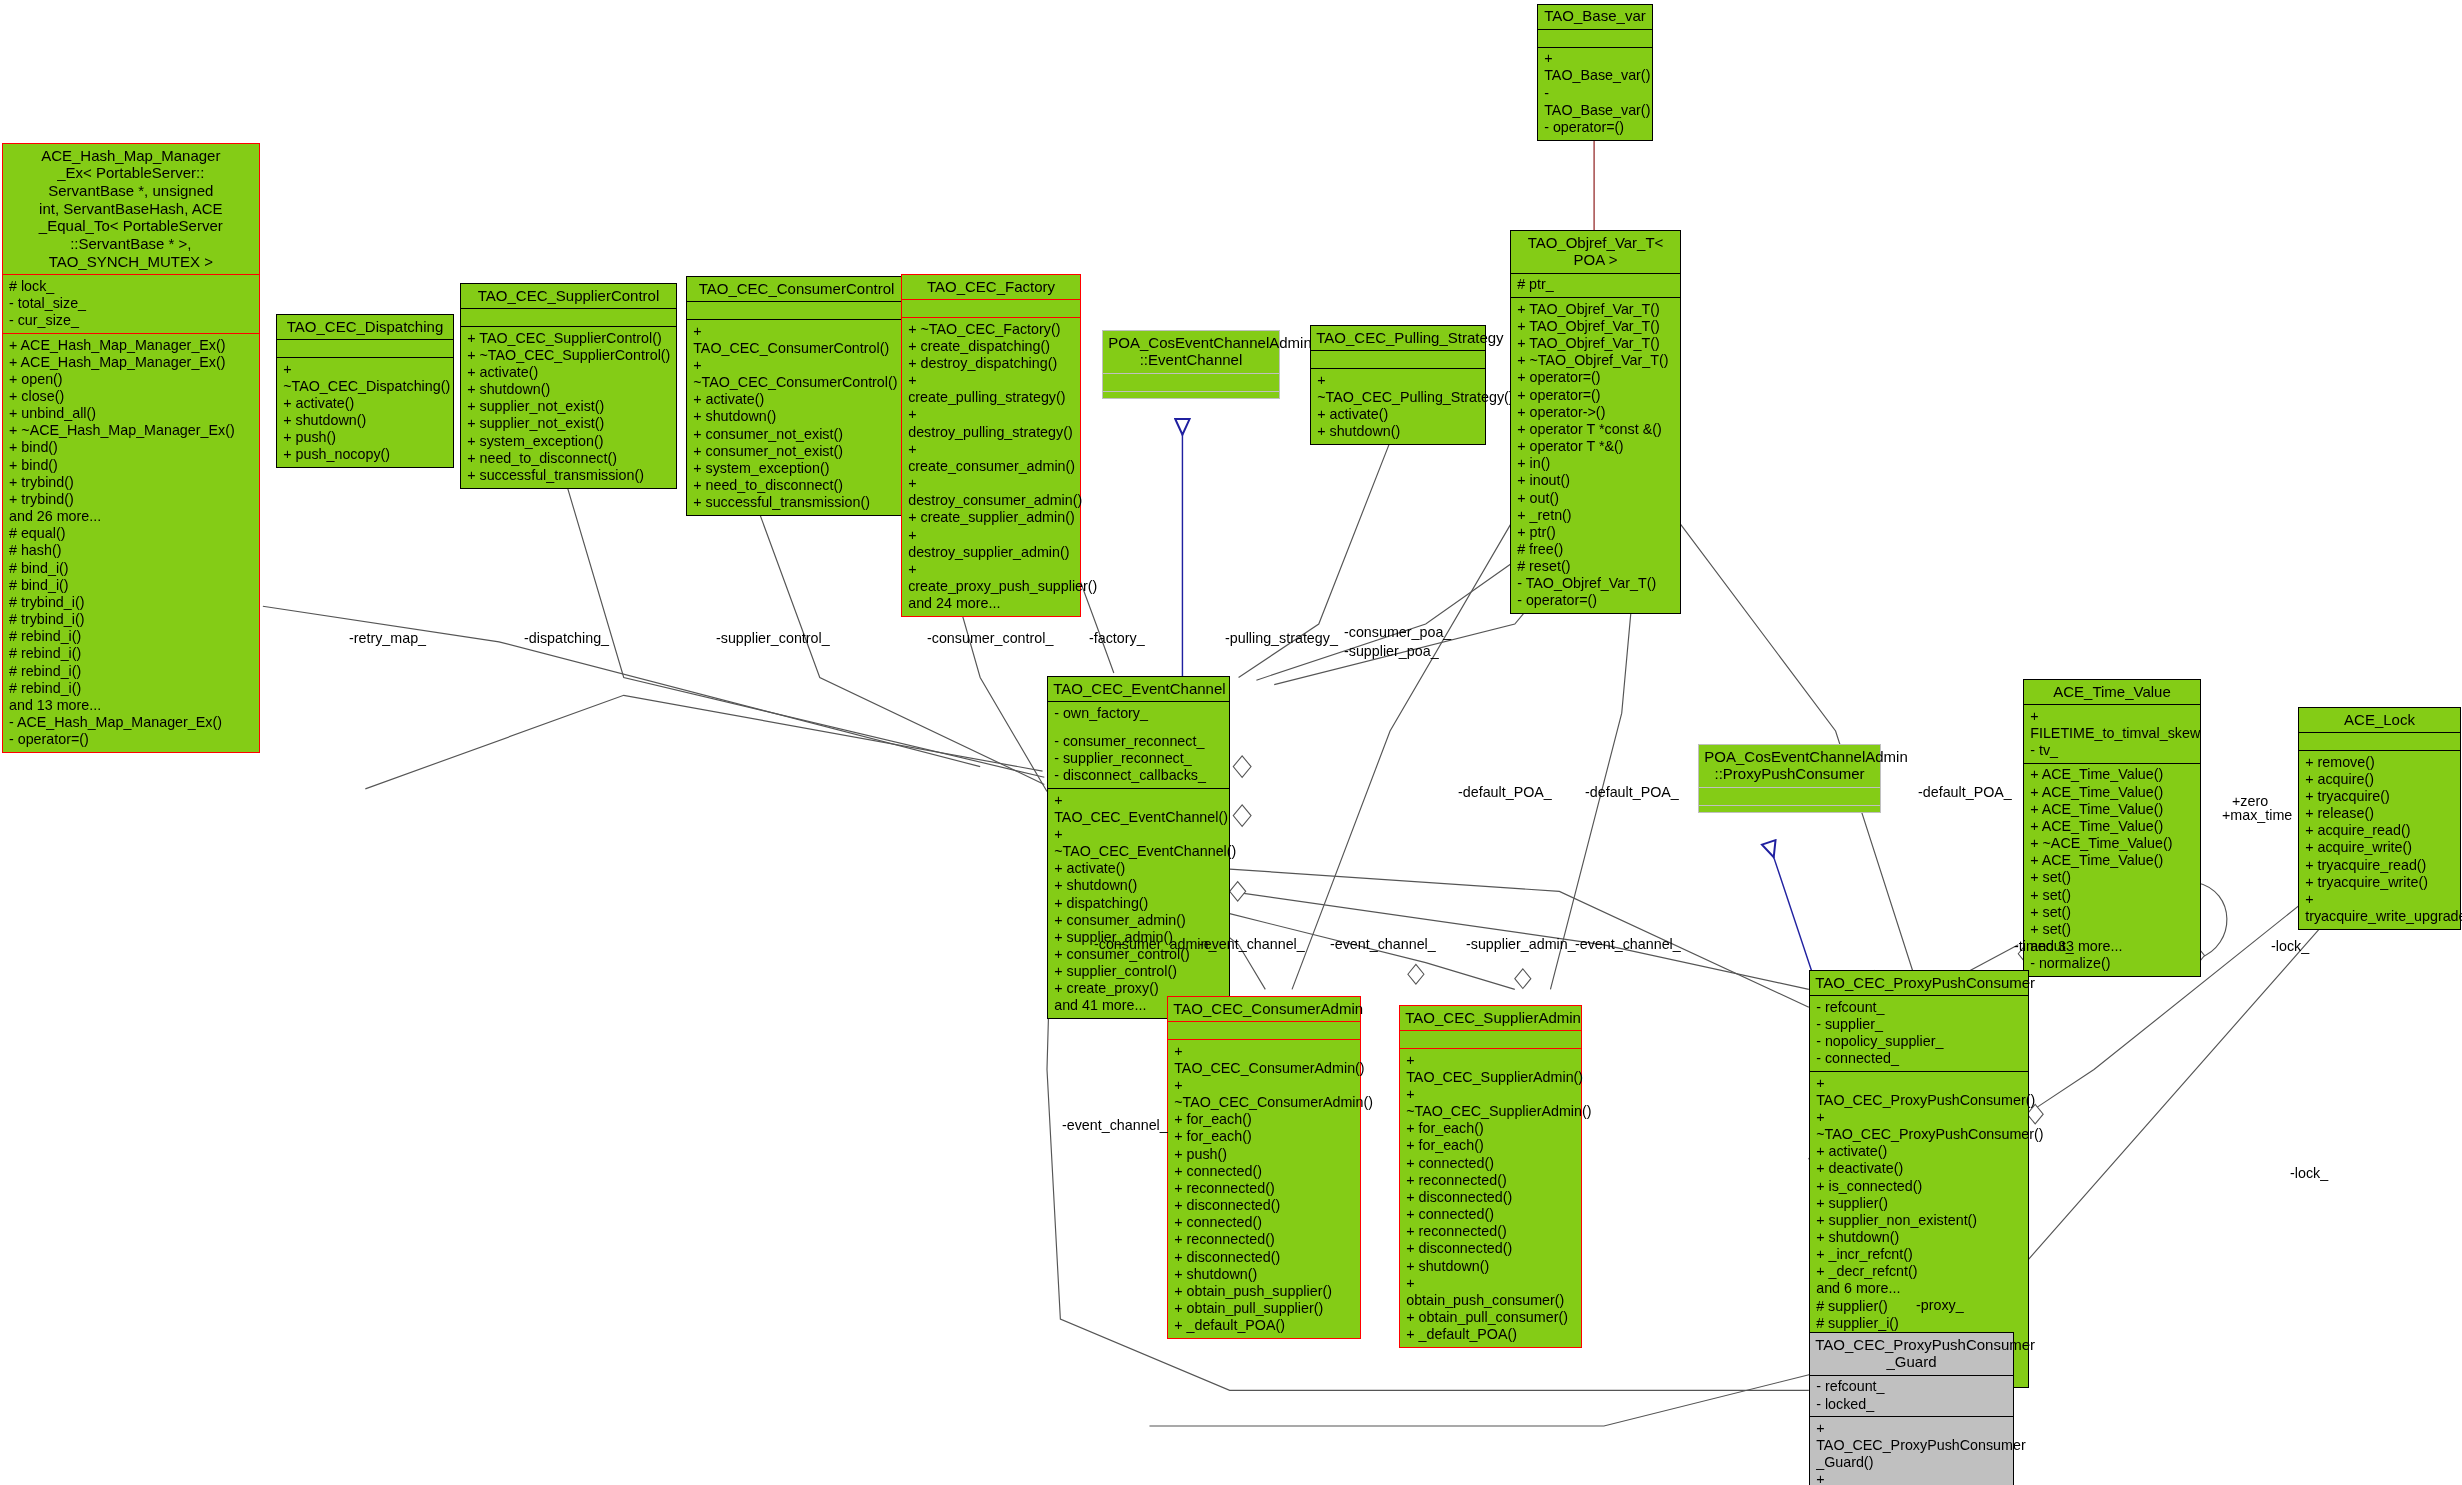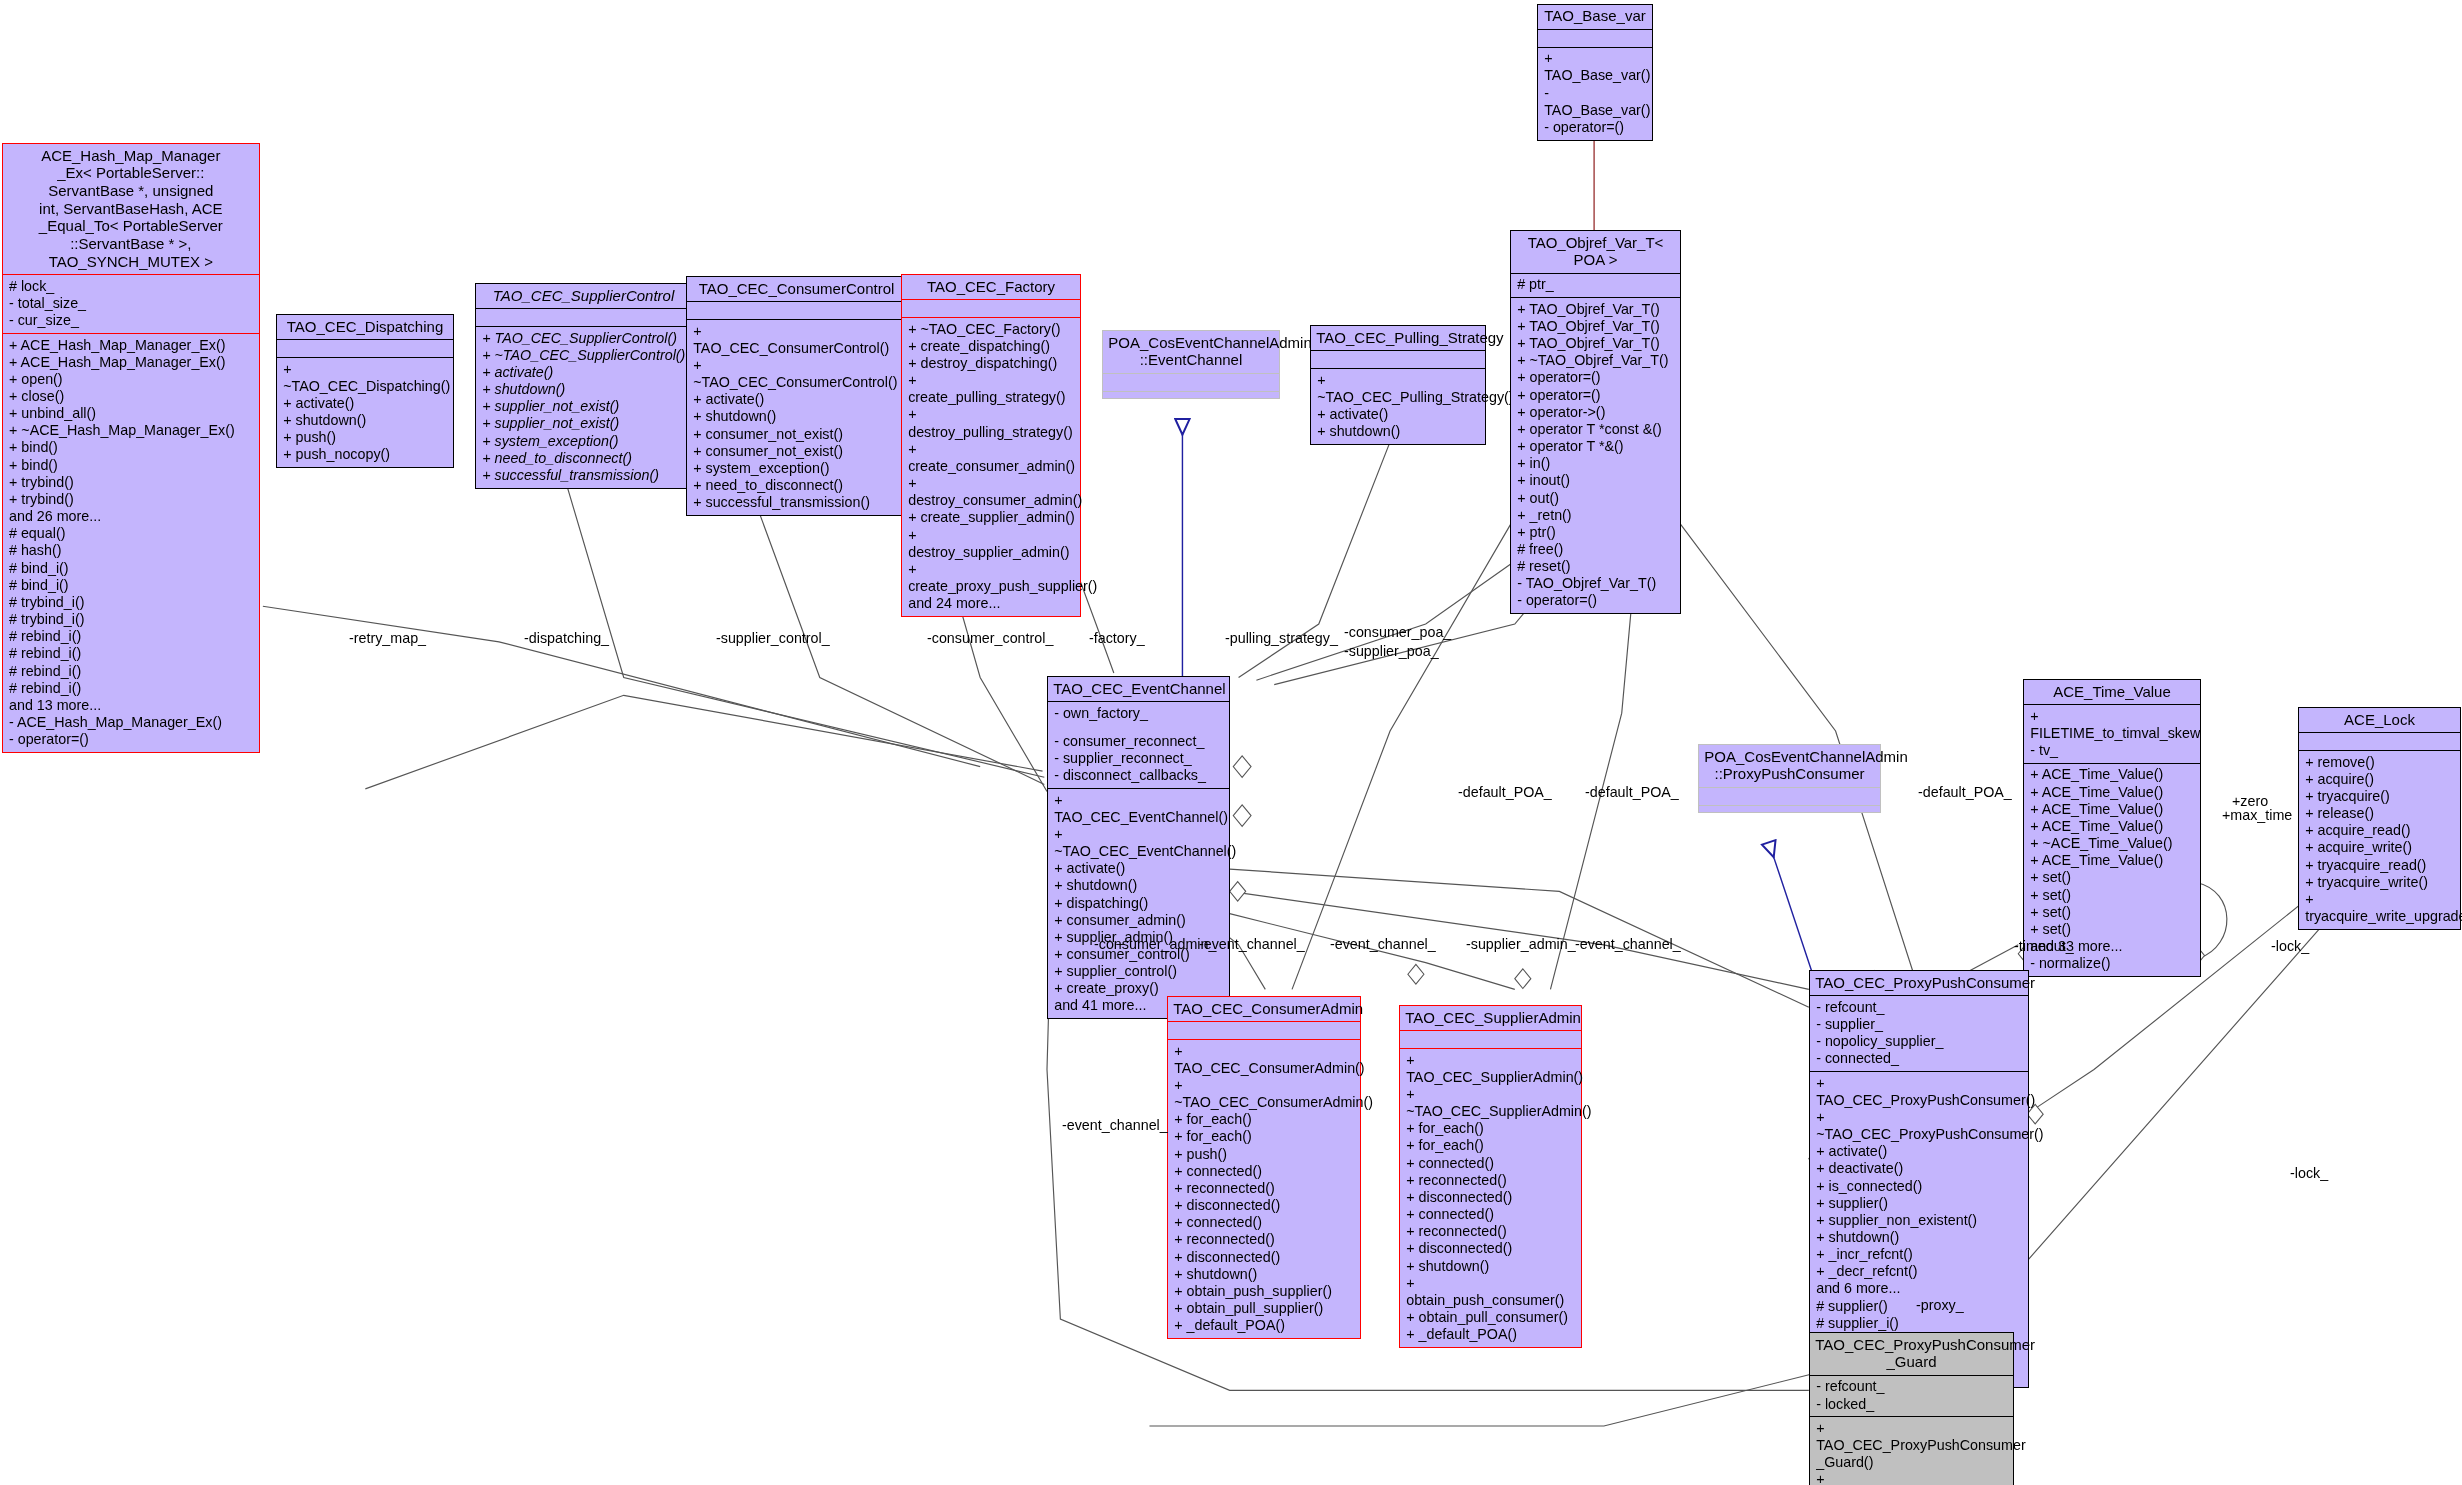--- a/index.html
+++ b/index.html
@@ -1,21 +1,21 @@
 <!DOCTYPE html>
 <html style="font-size:14.3px"><head>
 <meta charset="utf-8">
 <title>TAO_CEC_EventChannel Collaboration Diagram</title>
 <style>
   html,body{margin:0;padding:0;background:#ffffff;}
   body{font-family:"Liberation Sans", sans-serif;}
   #canvas{position:relative;width:2462px;height:1486px;background:#fff;overflow:hidden;}
   svg.edges{position:absolute;left:0;top:0;width:2462px;height:1486px;pointer-events:none;}
 
-  .cls{position:absolute;background:#c4b5fd;border:1.8px solid #000000;box-sizing:border-box;}
+  .cls{position:absolute;background:#84cc16;border:1.8px solid #000000;box-sizing:border-box;}
   .cls.red{border-color:#ff0000;}
   .cls.grey{border:1.8px solid #c0c0c0;}
   .cls.filled{background:#c0c0c0;}
   .cls .title{text-align:center;padding:2.7px 5.3px 3.6px 5.3px;border-bottom:1.8px solid #000;font-size:15px;line-height:1.18;white-space:pre-line;}
   .cls.red .title{border-bottom-color:#ff0000;}
   .cls.grey .title{border-bottom:1.8px solid #c0c0c0;}
   .cls .attrs{padding:2.7px 5.3px 3.6px 6.2px;border-bottom:1.8px solid #000;font-size:14.3px;line-height:1.2;min-height:10.7px;}
   .cls.red .attrs{border-bottom-color:#ff0000;}
   .cls.grey .attrs{border-bottom:1.8px solid #c0c0c0;}
   .cls .ops{padding:2.7px 5.3px 3.6px 6.2px;font-size:14.3px;line-height:1.2;}
@@ -138,21 +138,21 @@
     <div class="attrs"></div>
     <div class="ops">
         <div class="row" style="white-space: pre-line;">+ ~TAO_CEC_Dispatching()</div>
         <div class="row" style="white-space: pre-line;">+ activate()</div>
         <div class="row" style="white-space: pre-line;">+ shutdown()</div>
         <div class="row" style="white-space: pre-line;">+ push()</div>
         <div class="row" style="white-space: pre-line;">+ push_nocopy()</div>
       </div>
   </div>
 
-  <div class="cls" style="left:475px;top:283px;width:217px;font-style:italic;">
+  <div class="cls" style="left:460px;top:283px;width:217px;">
     <div class="title">TAO_CEC_SupplierControl</div>
     <div class="attrs"></div>
     <div class="ops">
         <div class="row" style="white-space: pre-line;">+ TAO_CEC_SupplierControl()</div>
         <div class="row" style="white-space: pre-line;">+ ~TAO_CEC_SupplierControl()</div>
         <div class="row" style="white-space: pre-line;">+ activate()</div>
         <div class="row" style="white-space: pre-line;">+ shutdown()</div>
         <div class="row" style="white-space: pre-line;">+ supplier_not_exist()</div>
         <div class="row" style="white-space: pre-line;">+ supplier_not_exist()</div>
         <div class="row" style="white-space: pre-line;">+ system_exception()</div>

